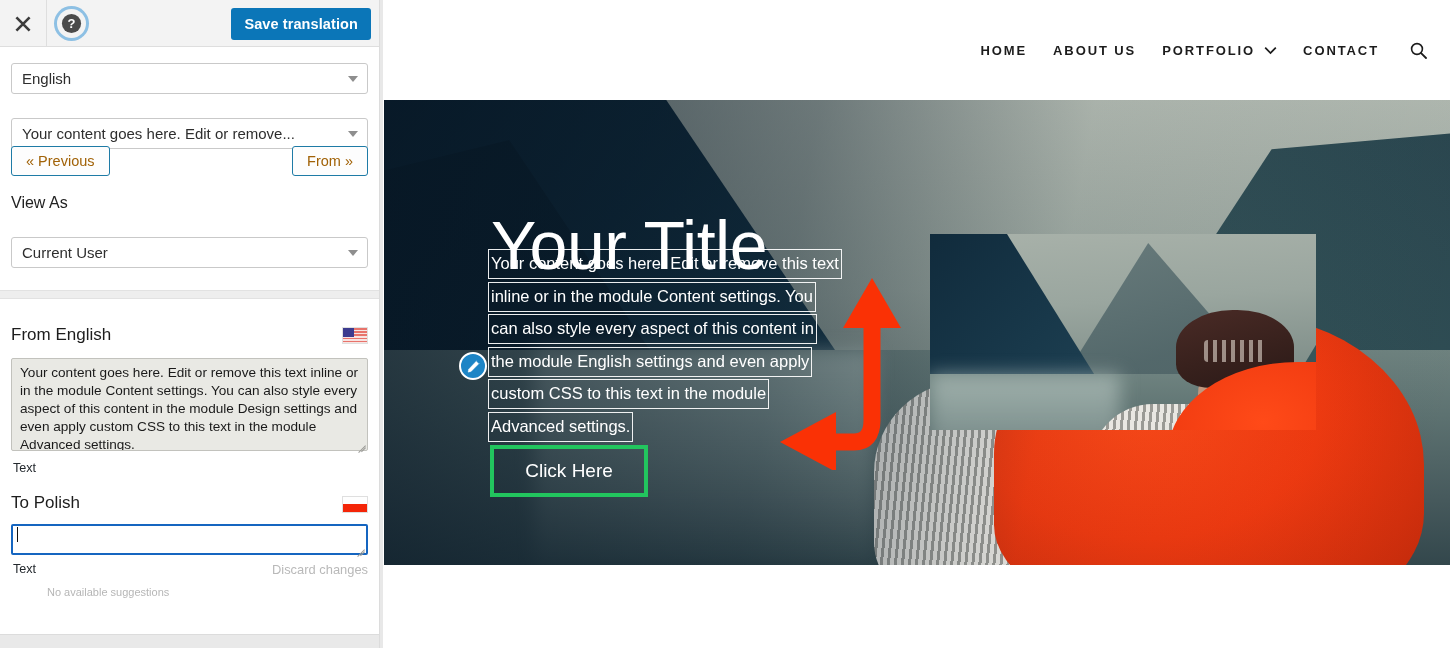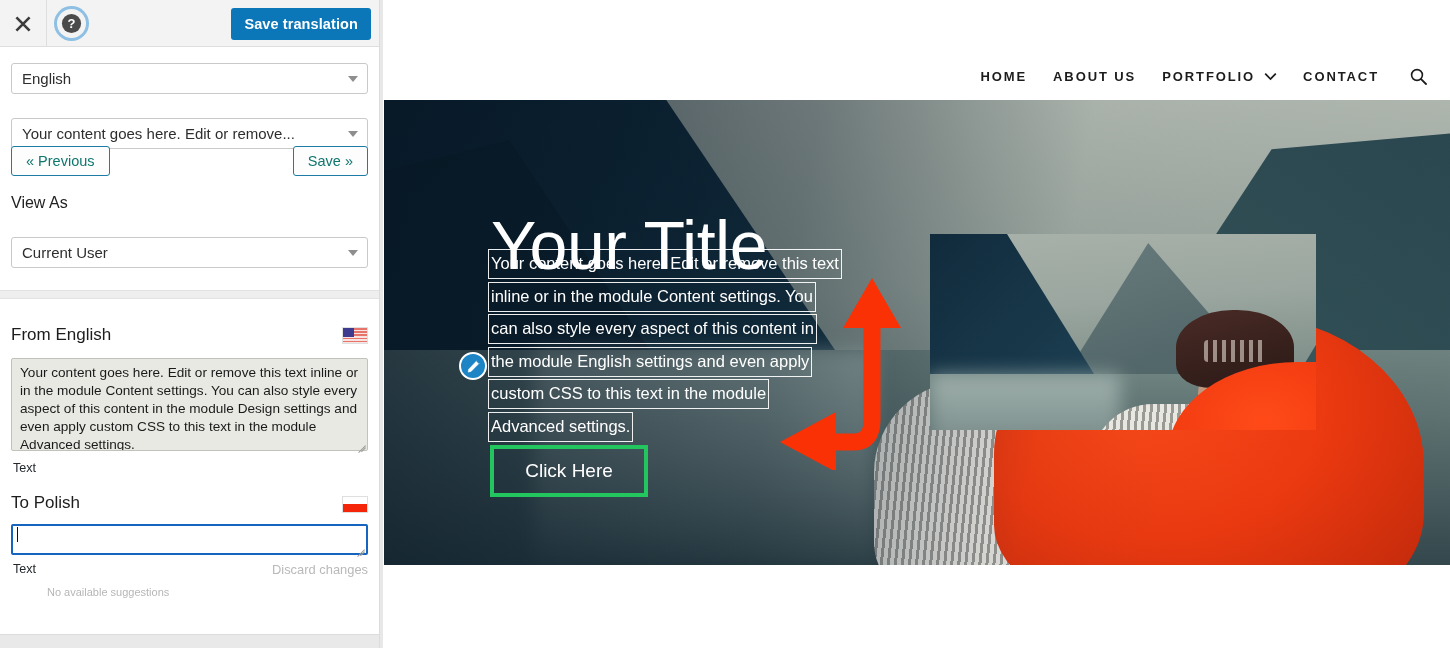--- a/index.html
+++ b/index.html
@@ -103,21 +103,21 @@
   .sel-string .lbl {
     white-space: nowrap; overflow: hidden; text-overflow: ellipsis;
   }
 
   .nav-btn {
     position: absolute; top: 99px;
     height: 30px;
     border: 1px solid #1e7ba6;
     border-radius: 3px;
     background: #fdfdfd;
-    color: #0f766e;
+    color: #a16207;
     font-size: 14.5px;
     font-family: "Liberation Sans", sans-serif;
     padding: 0 14px;
     line-height: 28px;
     cursor: pointer;
   }
   .nav-prev { left: 11px; }
   .nav-next { right: 11px; }
 
   .viewas-label {
@@ -239,21 +239,21 @@
   .preview {
     position: absolute; left: 384px; top: 0;
     width: 1066px; height: 648px;
     background: #ffffff;
     overflow: hidden;
   }
   .site-header {
     position: absolute; left: 0; top: 0;
     width: 1066px; height: 100px;
     background: #ffffff;
-    display: flex; align-items: center; justify-content: flex-end; margin-top: 26px;
+    display: flex; align-items: center; justify-content: flex-end;
   }
   .menu {
     display: flex; align-items: center;
     gap: 0px;
     padding-right: 10px;
   }
   .menu-item {
     font-size: 13px;
     letter-spacing: 1.9px;
     font-weight: 700;
@@ -472,21 +472,21 @@
         <span class="lbl">English</span>
         <span class="caret"></span>
       </div>
 
       <div class="sel sel-string">
         <span class="lbl">Your content goes here. Edit or remove...</span>
         <span class="caret"></span>
       </div>
 
       <button class="nav-btn nav-prev">« Previous</button>
-      <button class="nav-btn nav-next">Save »</button>
+      <button class="nav-btn nav-next">From »</button>
 
       <div class="viewas-label">View As</div>
 
       <div class="sel sel-viewas">
         <span class="lbl">Current User</span>
         <span class="caret"></span>
       </div>
     </div>
 
     <div class="sep"></div>

